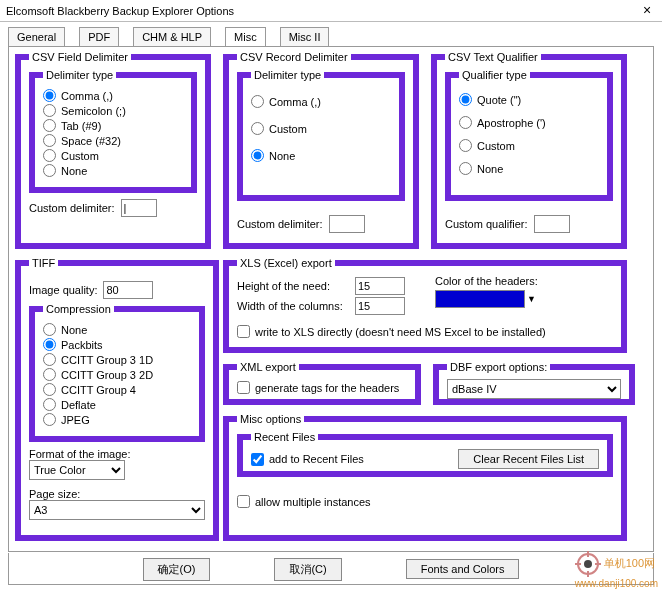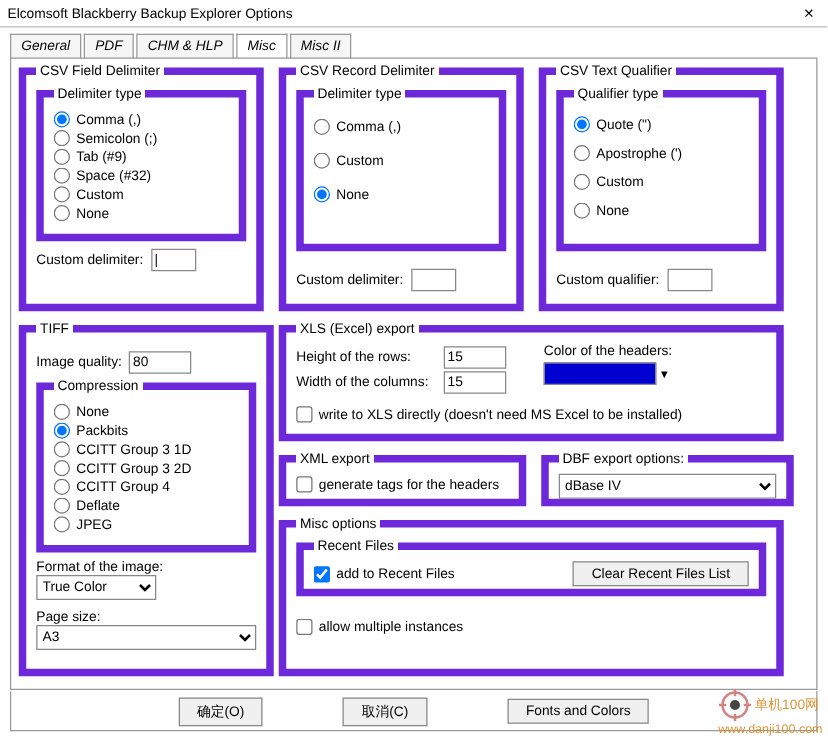--- a/index.html
+++ b/index.html
@@ -1,20 +1,20 @@
 <!DOCTYPE html>
 <html><head>
 <meta charset="utf-8">
 <style>
 * { box-sizing: border-box; font-family: "MS Sans Serif", Tahoma, sans-serif; font-size: 11px; }
 body { margin: 0; background: #fff; width: 662px; height: 591px; overflow: hidden; position: relative; }
 .titlebar { height: 22px; border-bottom: 1px solid #bbb; display: flex; align-items: center; justify-content: space-between; padding: 0 6px; }
 .closebtn { width: 18px; height: 18px; text-align: center; line-height: 16px; font-size: 14px; }
 .tabs { display: flex; padding: 4px 8px 0 8px; }
-.tab { padding: 3px 8px; border: 1px solid #999; border-bottom: none; margin-right: 2px; background: #f6f6f6; position: relative; top: 1px; font-style: italic; }
+.tab { padding: 3px 8px; border: 1px solid #999; border-bottom: none; margin-right: 14px; background: #f6f6f6; position: relative; top: 1px; }
 .tab.active { background: #fff; border-bottom: 1px solid #fff; }
 .tabpanel { border: 1px solid #999; margin: 0 8px; padding: 6px; height: 506px; position: relative; }
 fieldset { border: 6px solid #6d28d9; margin: 0; padding: 6px 8px 8px 8px; position: absolute; }
 legend { padding: 0 3px; }
 .radio-row, .check-row { display: flex; align-items: center; margin: 2px 0; }
 .radio-row input, .check-row input { margin: 0 5px 0 0; }
 .lbl-input { display: flex; align-items: center; margin-top: 6px; }
 .lbl-input label { margin-right: 6px; }
 input[type=text] { border: 1px solid #888; height: 18px; padding: 0 2px; background: #fff; }
 input[type=number] { border: 1px solid #888; height: 18px; width: 50px; }
@@ -174,21 +174,21 @@
       <div>Page size:</div>
       <select style="width:176px"><option>A3</option></select>
     </div>
   </fieldset>
 
   <fieldset style="left:214px; top:210px; width:404px; height:96px;">
     <legend>XLS (Excel) export</legend>
     <div style="display:flex; gap:8px; align-items:flex-start">
       <div>
         <div class="lbl-input" style="margin:2px 0">
-            <label style="width:112px">Height of the rows:</label>
+            <label style="width:112px">Height of the need:</label>
             <input type="number" value="15" style="">
           </div>
         <div class="lbl-input" style="margin:2px 0">
             <label style="width:112px">Width of the columns:</label>
             <input type="number" value="15" style="">
           </div>
       </div>
       <div style="margin-left:22px">
         <div>Color of the headers:</div>
         <div style="display:flex;align-items:center;margin-top:3px">

